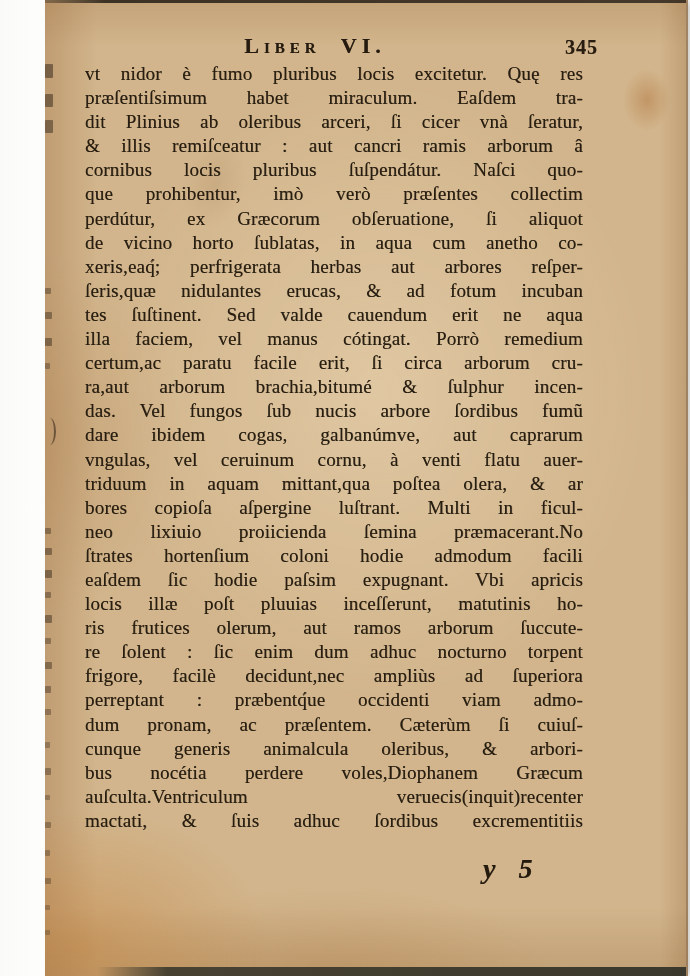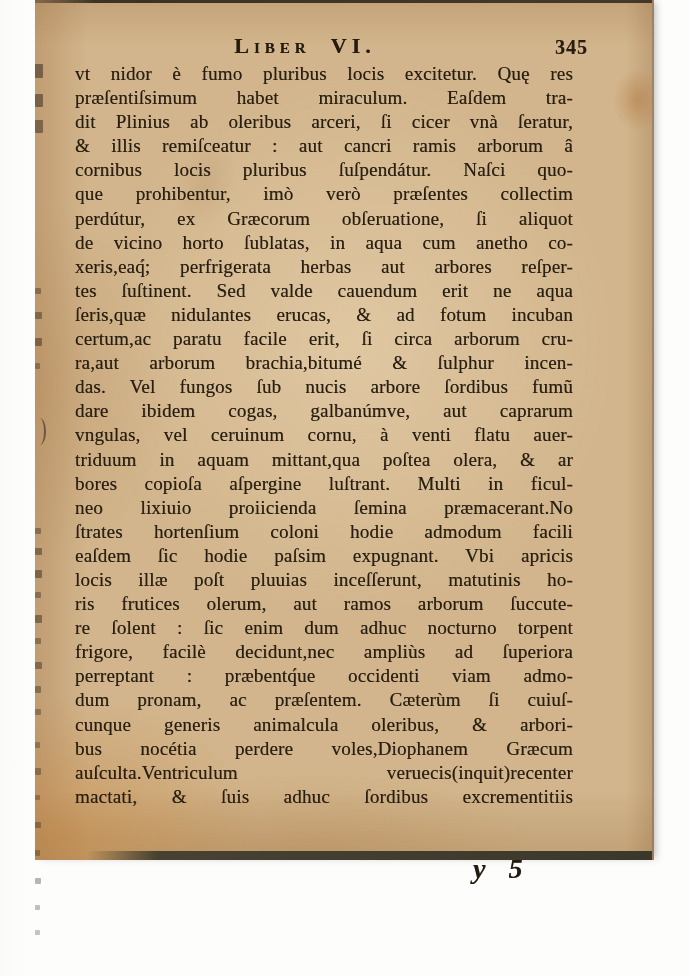--- a/index.html
+++ b/index.html
@@ -10,36 +10,37 @@
     overflow: hidden;
     font-family: "Liberation Serif", "DejaVu Serif", serif;
   }
   
   .scan-bg {
     position: absolute; inset: 0;
     background: linear-gradient(to right, #fafaf9 0, #fdfdfc 30px),
                 #fdfdfc;
   }
   .page {
-    position: absolute; left: 35px; top: 0;
-    width: 617px; height: 860px;
+    position: absolute; left: 45px; top: 0;
+    width: 617px; height: 976px;
     background-color: #d2b58c;
     background-image:
       radial-gradient(34px 44px at 602px 100px, rgba(168,100,40,0.38), rgba(168,100,40,0) 70%),
       radial-gradient(260px 190px at 6% 97%, rgba(190,120,45,0.42), rgba(190,120,45,0) 72%),
       radial-gradient(200px 260px at 0% 45%, rgba(165,115,62,0.22), rgba(165,115,62,0) 70%),
       radial-gradient(300px 120px at 45% 100%, rgba(170,115,55,0.25), rgba(170,115,55,0) 75%),
       linear-gradient(to right, rgba(150,100,55,0.30), rgba(150,100,55,0) 52px),
       linear-gradient(to left, rgba(145,102,60,0.28), rgba(145,102,60,0) 26px),
       linear-gradient(to bottom, rgba(150,105,58,0.24), rgba(150,105,58,0) 46px),
       linear-gradient(to top, rgba(142,100,52,0.26), rgba(142,100,52,0) 70px),
       radial-gradient(ellipse 60% 45% at 52% 40%, rgba(255,242,214,0.30), rgba(255,242,214,0) 70%);
     border-right: 2px solid rgba(148,124,98,0.75);
     box-shadow: 4px 0 7px -2px rgba(60,50,40,0.30);
     color: #271e12;
+    padding-left: 24px;
   }
   .top-edge {
     position: absolute; top: 0; left: 0; right: 0; height: 3px;
     background: linear-gradient(to right, rgba(36,30,22,0.35), rgba(36,30,22,0.85) 60px, rgba(36,30,22,0.8));
   }
   .bottom-edge {
     position: absolute; bottom: 0; left: 52px; right: 0; height: 9px;
     background: linear-gradient(to right, rgba(58,56,44,0), rgba(58,56,44,0.9) 70px, #3a382c);
     border-radius: 3px 0 0 0;
   }
@@ -123,22 +124,23 @@
   <div class="body-block">
       <div class="text-line">vt nidor è fumo pluribus locis excitetur. Quę res</div>
       <div class="text-line">præſentiſsimum habet miraculum. Eaſdem tra-</div>
       <div class="text-line">dit Plinius ab oleribus arceri, ſi cicer vnà ſeratur,</div>
       <div class="text-line">&amp; illis remiſceatur : aut cancri ramis arborum â</div>
       <div class="text-line">cornibus locis pluribus ſuſpendátur. Naſci quo-</div>
       <div class="text-line">que prohibentur, imò verò præſentes collectim</div>
       <div class="text-line">perdútur, ex Græcorum obſeruatione, ſi aliquot</div>
       <div class="text-line">de vicino horto ſublatas, in aqua cum anetho co-</div>
       <div class="text-line">xeris,eaq́; perfrigerata herbas aut arbores reſper-</div>
+      <div class="text-line">ſeris,quæ nidulantes erucas, &amp; ad fotum incuban</div>
       <div class="text-line">tes ſuſtinent. Sed valde cauendum erit ne aqua</div>
-      <div class="text-line">ſeris,quæ nidulantes erucas, &amp; ad fotum incuban</div>
+      <div class="text-line">illa faciem, vel manus cótingat. Porrò remedium</div>
       <div class="text-line">certum,ac paratu facile erit, ſi circa arborum cru-</div>
       <div class="text-line">ra,aut arborum brachia,bitumé &amp; ſulphur incen-</div>
       <div class="text-line">das. Vel fungos ſub nucis arbore ſordibus fumũ</div>
       <div class="text-line">dare ibidem cogas, galbanúmve, aut caprarum</div>
       <div class="text-line">vngulas, vel ceruinum cornu, à venti flatu auer-</div>
       <div class="text-line">triduum in aquam mittant,qua poſtea olera, &amp; ar</div>
       <div class="text-line">bores copioſa aſpergine luſtrant. Multi in ficul-</div>
       <div class="text-line">neo lixiuio proiicienda ſemina præmacerant.No</div>
       <div class="text-line">ſtrates hortenſium coloni hodie admodum facili</div>
       <div class="text-line">eaſdem ſic hodie paſsim expugnant. Vbi apricis</div>

